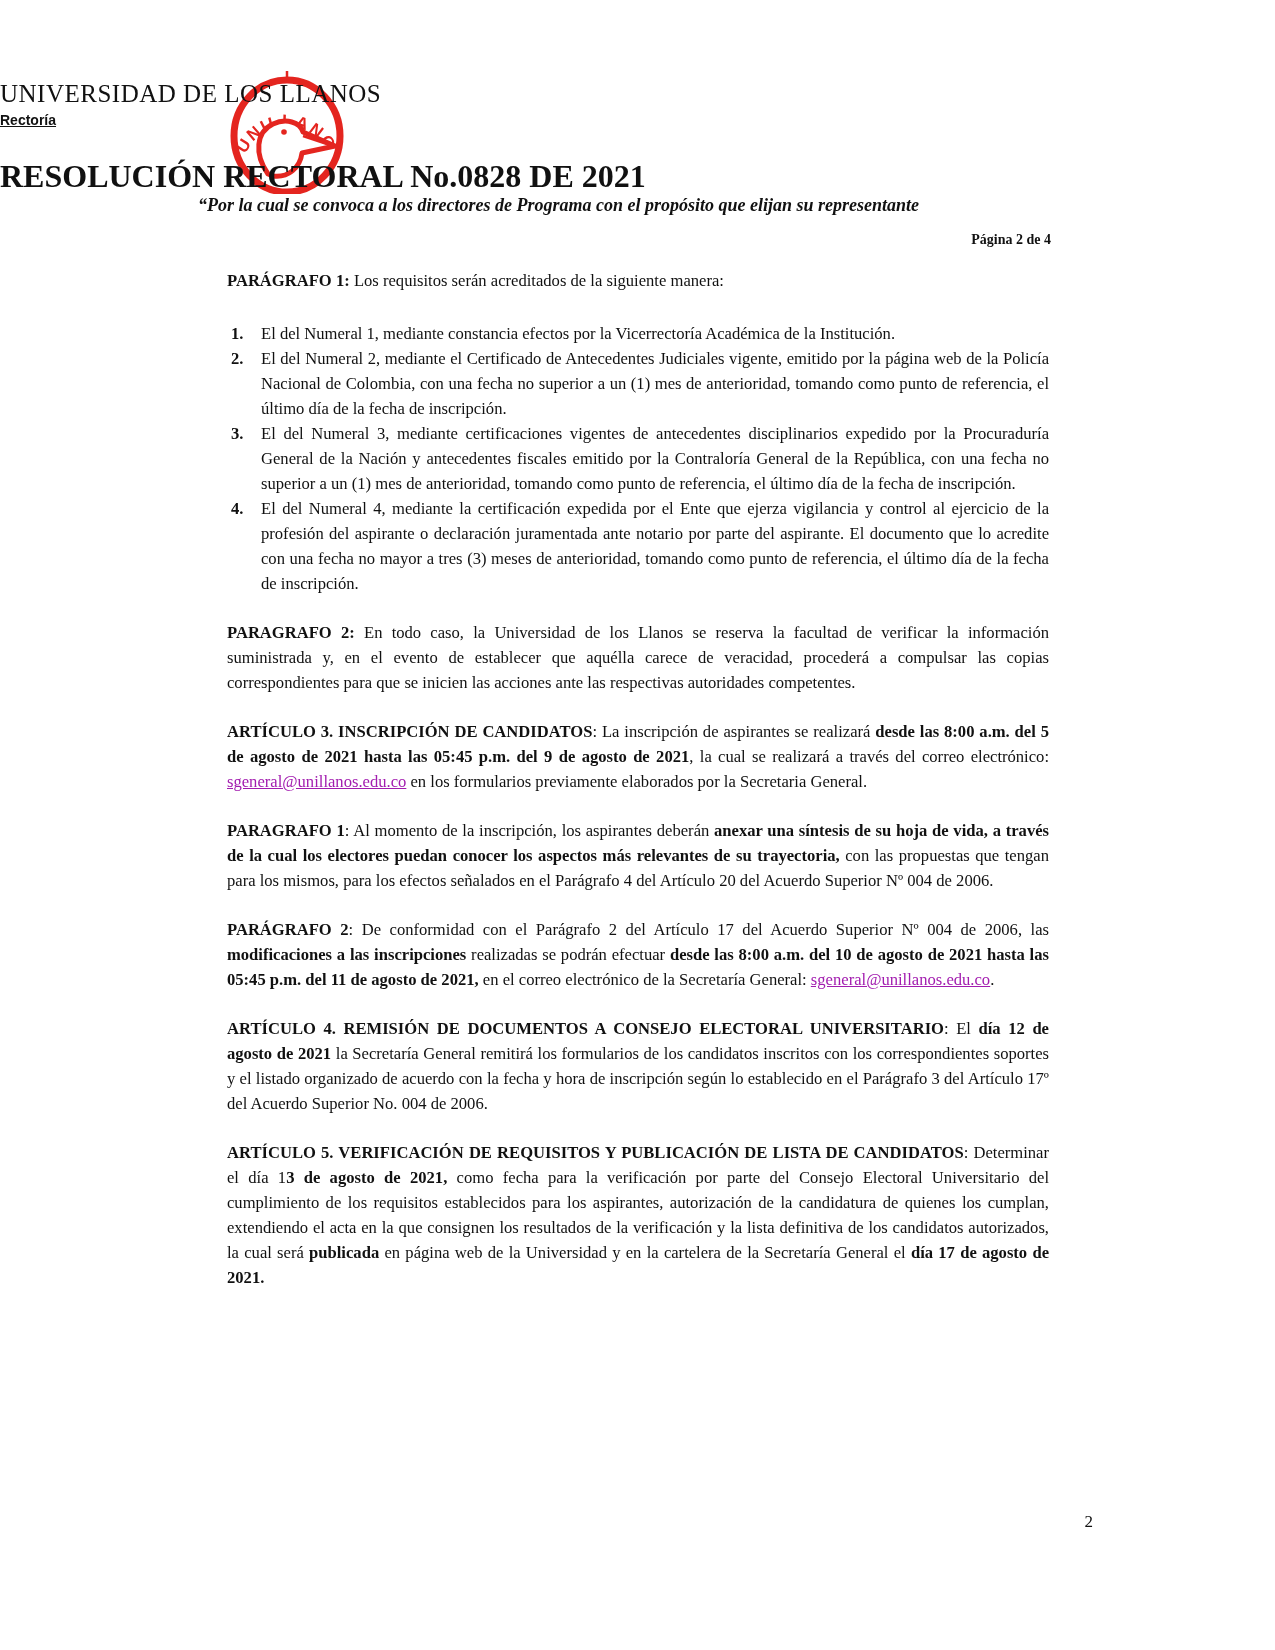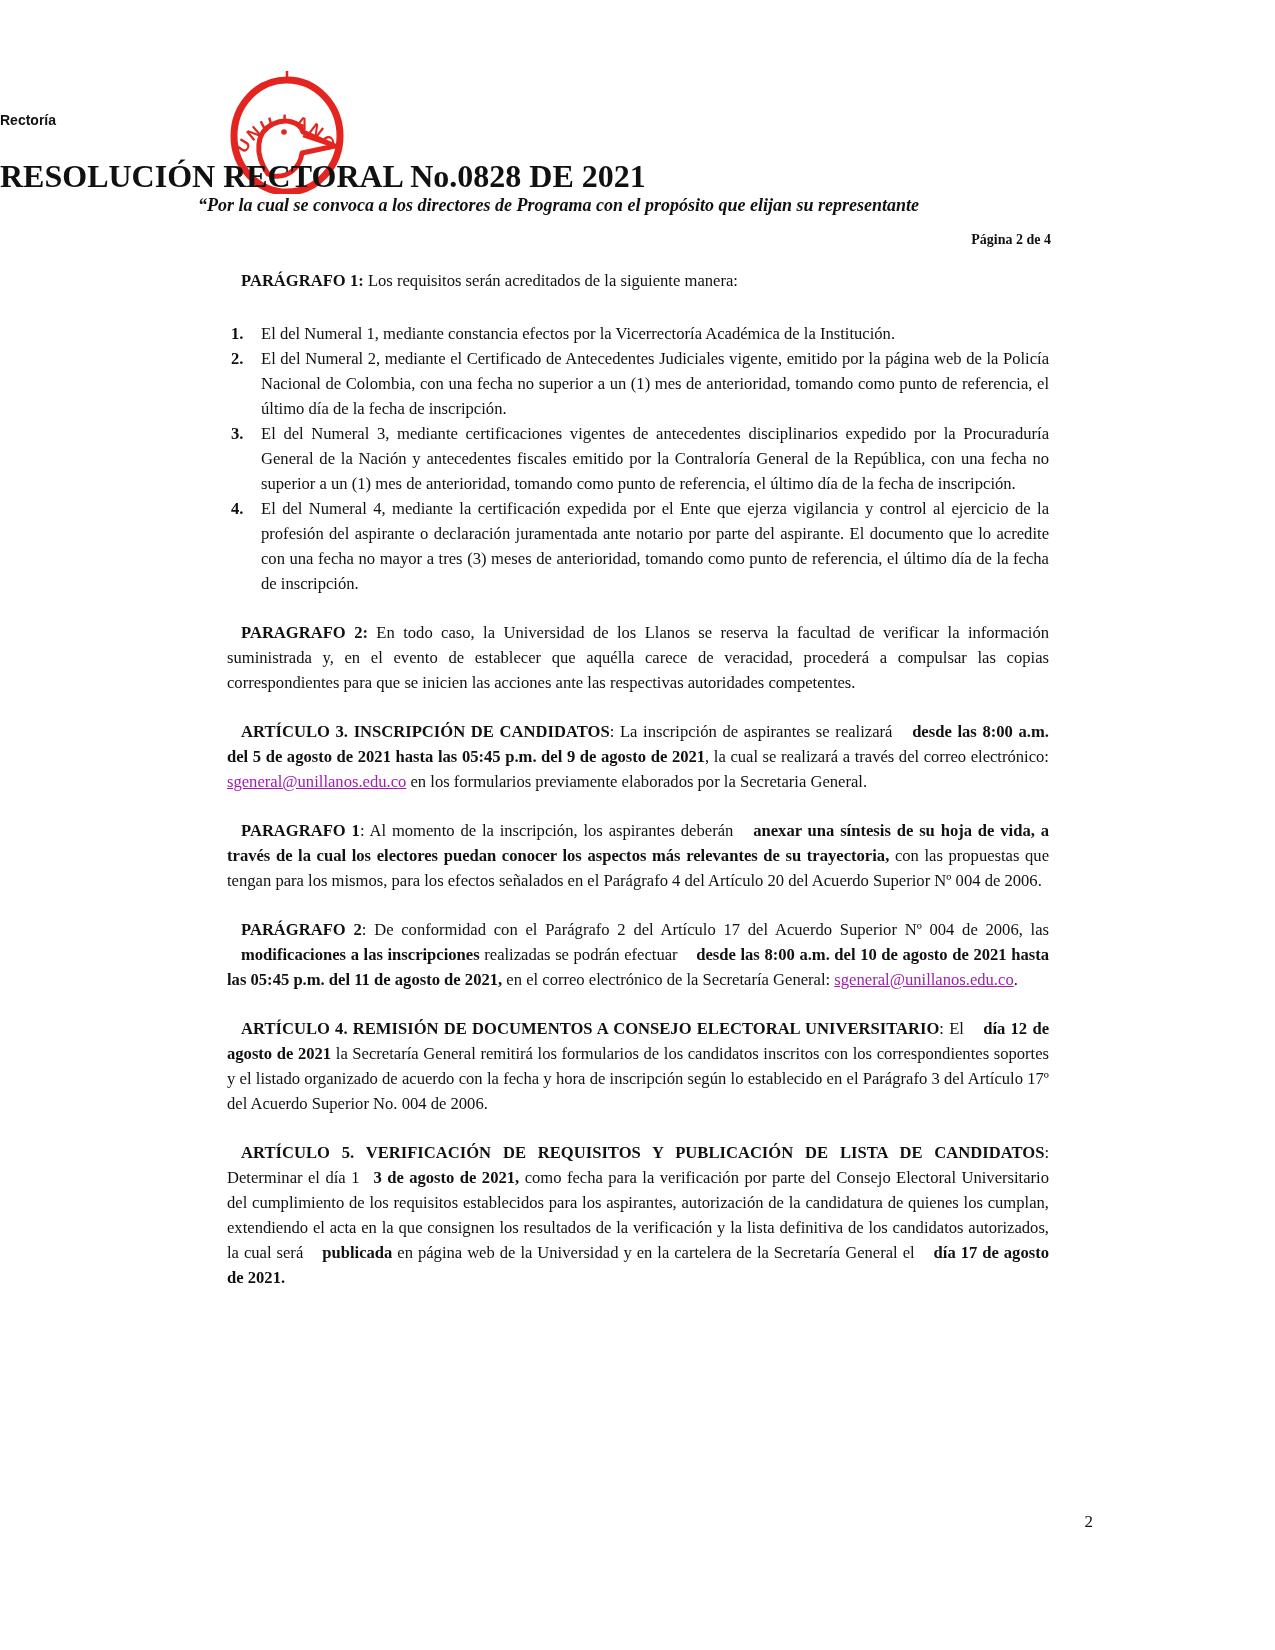--- a/index.html
+++ b/index.html
@@ -8,35 +8,35 @@
     width: 1275px; height: 1650px;
     margin: 0 auto;
     background: #ffffff;
     font-family: "Liberation Serif", "DejaVu Serif", serif;
     color: #111111;
     overflow: hidden;
   }
   .logo { position:absolute; left:226px; top:70px; width:122px; height:124px; }
   .uni-name { position:absolute; left:0; top:80px; width:100%; font-size:25px; letter-spacing:0.5px; }
   .unit { position:absolute; left:0; top:112px; width:100%;
-          font-family:"Liberation Sans", sans-serif; font-weight:bold; font-size:14px; }
+          font-family:"Liberation Sans", sans-serif; font-weight:bold; font-size:14px;text-decoration:underline; }
   .res-title { position:absolute; left:0; top:158px; width:100%; font-weight:bold; font-size:32px; }
   .subtitle { position:absolute; left:198px; top:194px; width:880px; text-align:left;
               font-weight:bold; font-style:italic; font-size:18px; line-height:22px; }
   .page-indicator { position:absolute; right:224px; top:232px; font-weight:bold; font-size:14px; }
   
   .doc-body { position:absolute; left:227px; top:268px; width:822px;
               font-size:16.6px; line-height:25px; }
   .para { text-align: justify; margin-top: 24px; }
   .para:first-child { margin-top: 0; }
   .olist { margin-top: 28px; }
   .oli { display:flex; }
   .num { flex:0 0 30px; padding-left:4px; font-weight:bold; }
   .itxt { flex:1; text-align: justify; }
-  .b { font-weight: bold; margin-left: 14px; }
+  .b { font-weight: bold; }
   a.lnk { color:#a21caf; text-decoration: underline; cursor:pointer; }
   
   .page-number { position:absolute; top:1512px; right:182px; font-size:17px; }
 </style>
 </head>
 <body>
 
 <div class="page">
 
   <svg class="logo" viewBox="0 0 122 124" xmlns="http://www.w3.org/2000/svg">
@@ -46,20 +46,21 @@
       <path id="arcTop" d="M 18 88 A 46 49 0 0 1 104 88" fill="none"></path>
     </defs>
     <text font-family="Liberation Sans, sans-serif" font-weight="bold" font-size="17" fill="#e4251f" letter-spacing="2">
       <textPath href="#arcTop" startOffset="4">UNILLANOS</textPath>
     </text>
     <path d="M 42 104 C 28 84 30 62 47 54 C 60 48 74 52 77 62 L 109 76 L 76 83 C 74 98 62 108 47 106 Z" fill="#ffffff" stroke="#e4251f" stroke-width="5" stroke-linejoin="round"></path>
     <circle cx="58" cy="62" r="2.8" fill="#e4251f"></circle>
     <path d="M 77 66 L 104 75" stroke="#e4251f" stroke-width="2.5"></path>
   </svg>
 
+  <div class="uni-name">UNIVERSIDAD DE LOS LLANOS</div>
   <div class="unit">Rectoría</div>
   <div class="res-title">RESOLUCIÓN RECTORAL No.0828 DE 2021</div>
   <div class="subtitle">
     <div>“Por la cual se convoca a los directores de Programa con el propósito que elijan su representante</div>
   </div>
   <div class="page-indicator">Página 2 de 4</div>
 
   <div class="doc-body">
       <div class="para"><span class="b">PARÁGRAFO 1: </span><span>Los requisitos serán acreditados de la siguiente manera:</span></div>
       <div class="olist">

